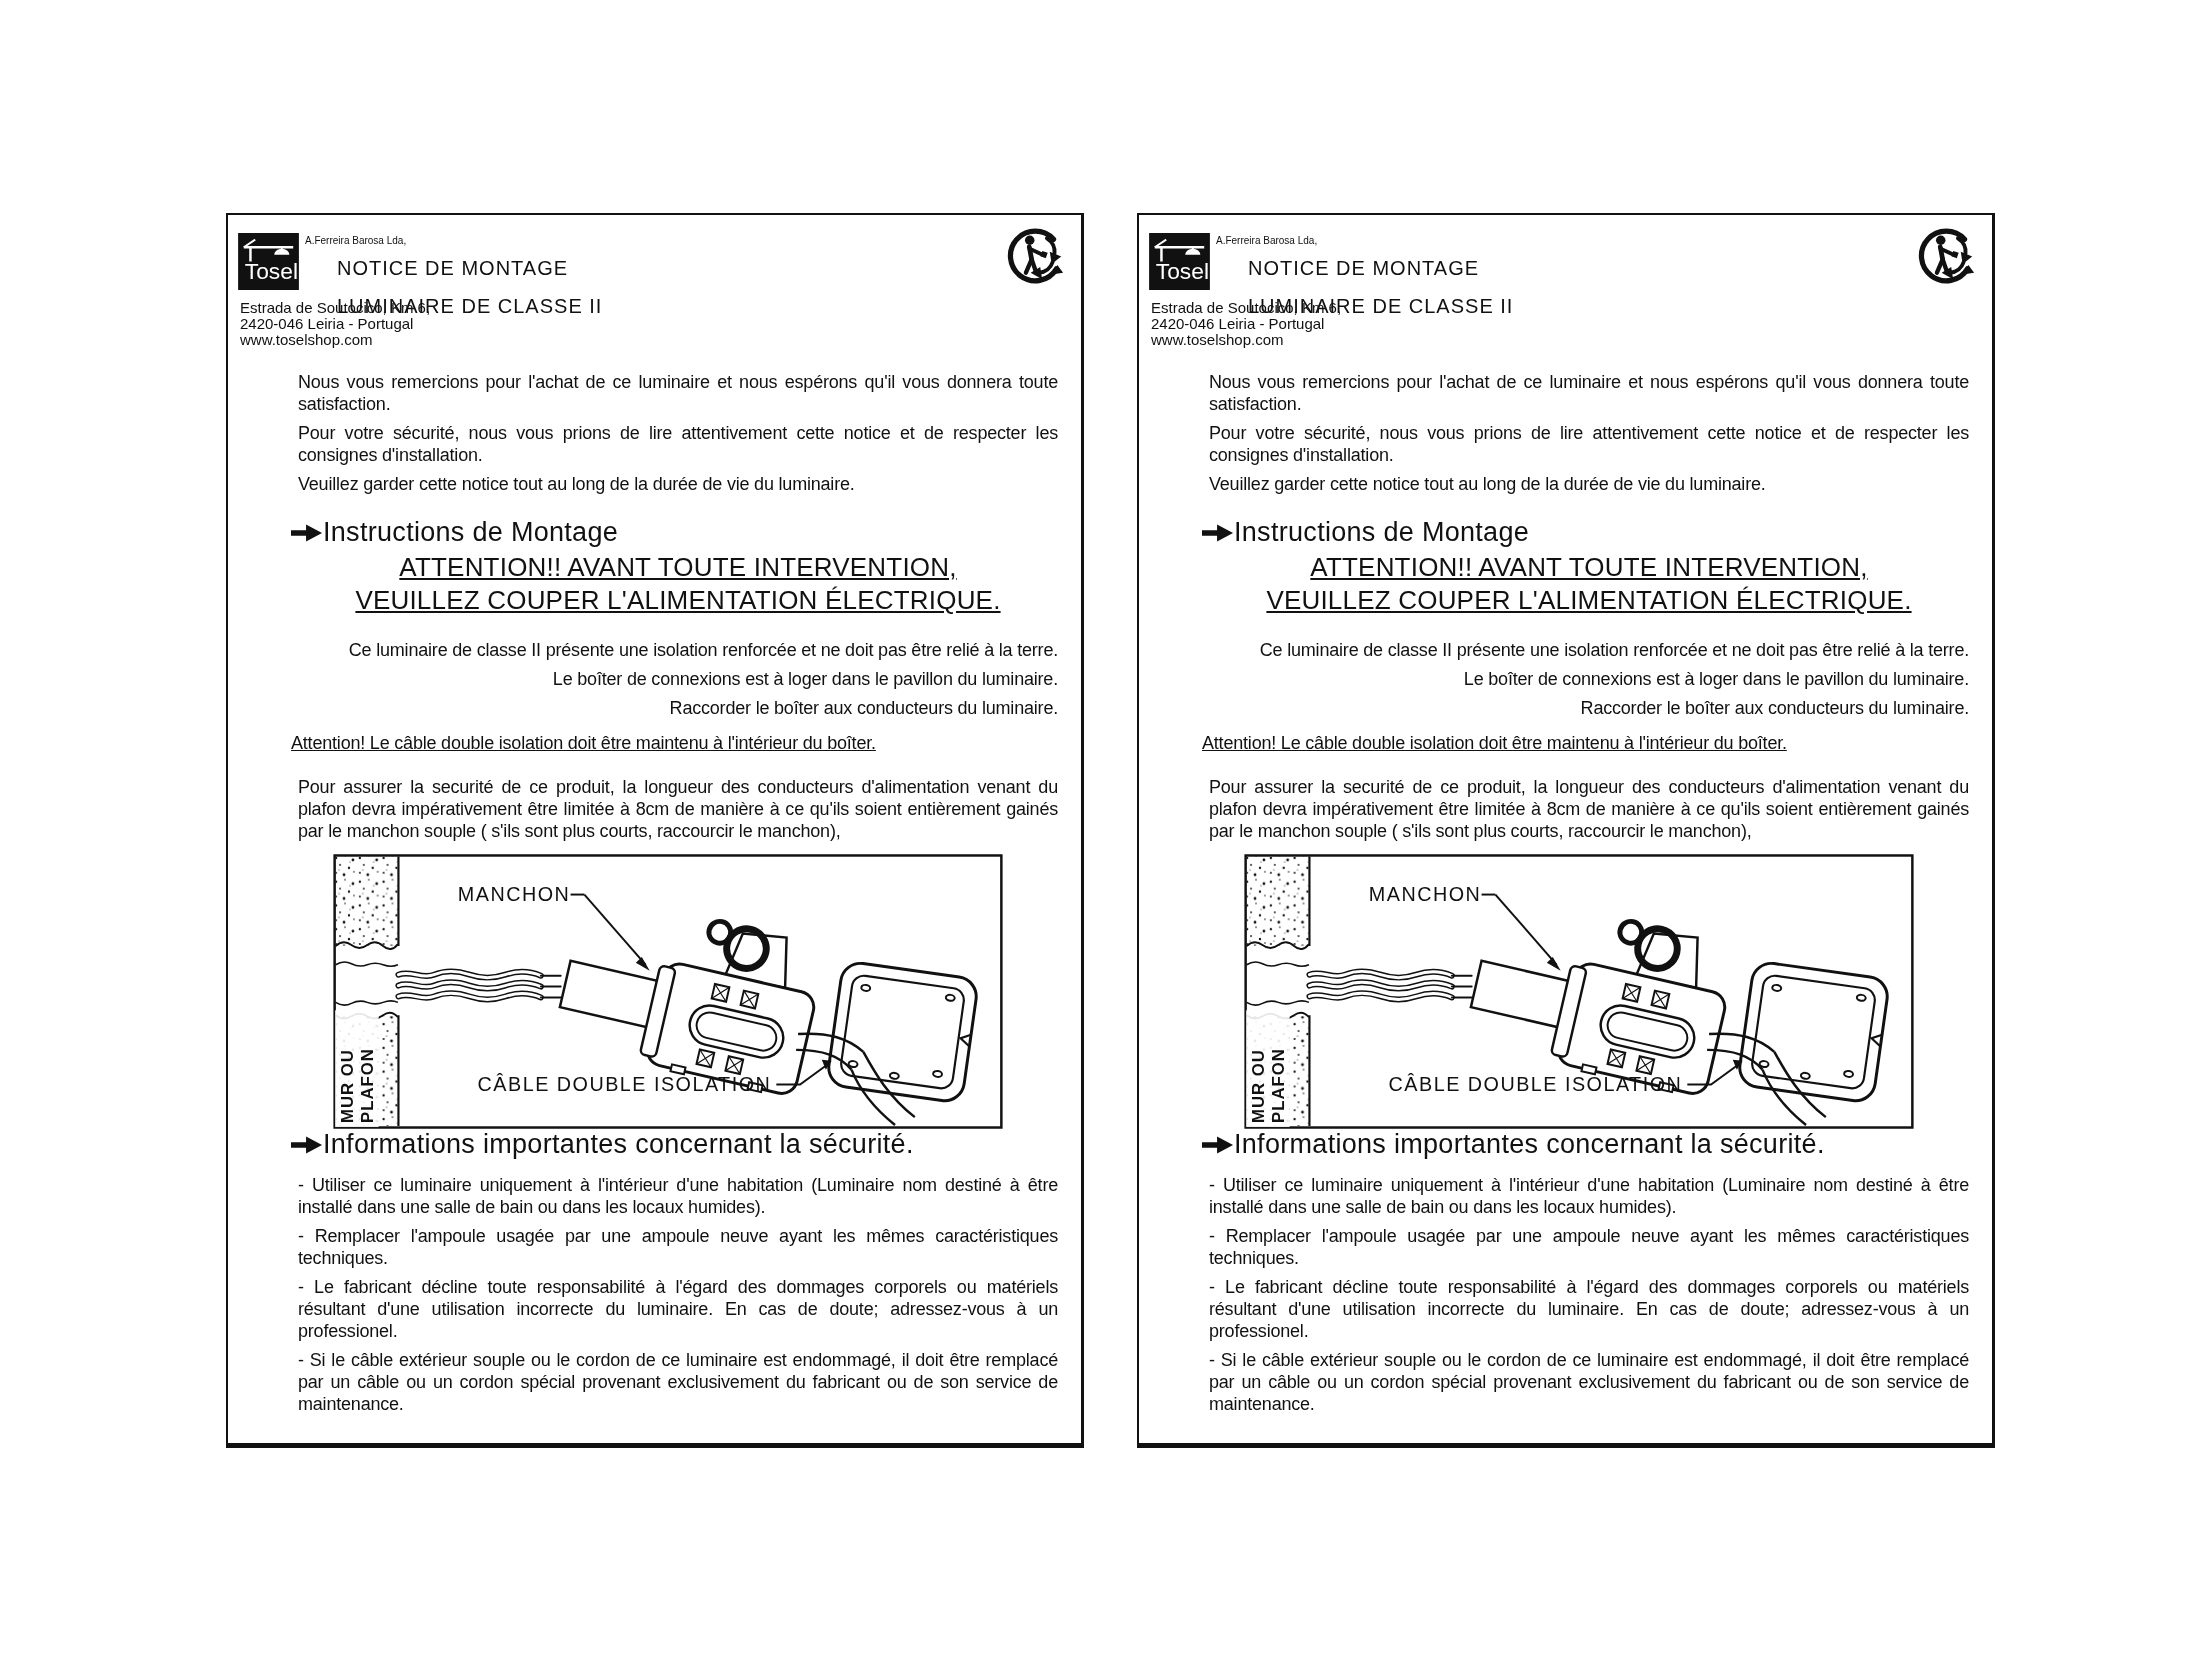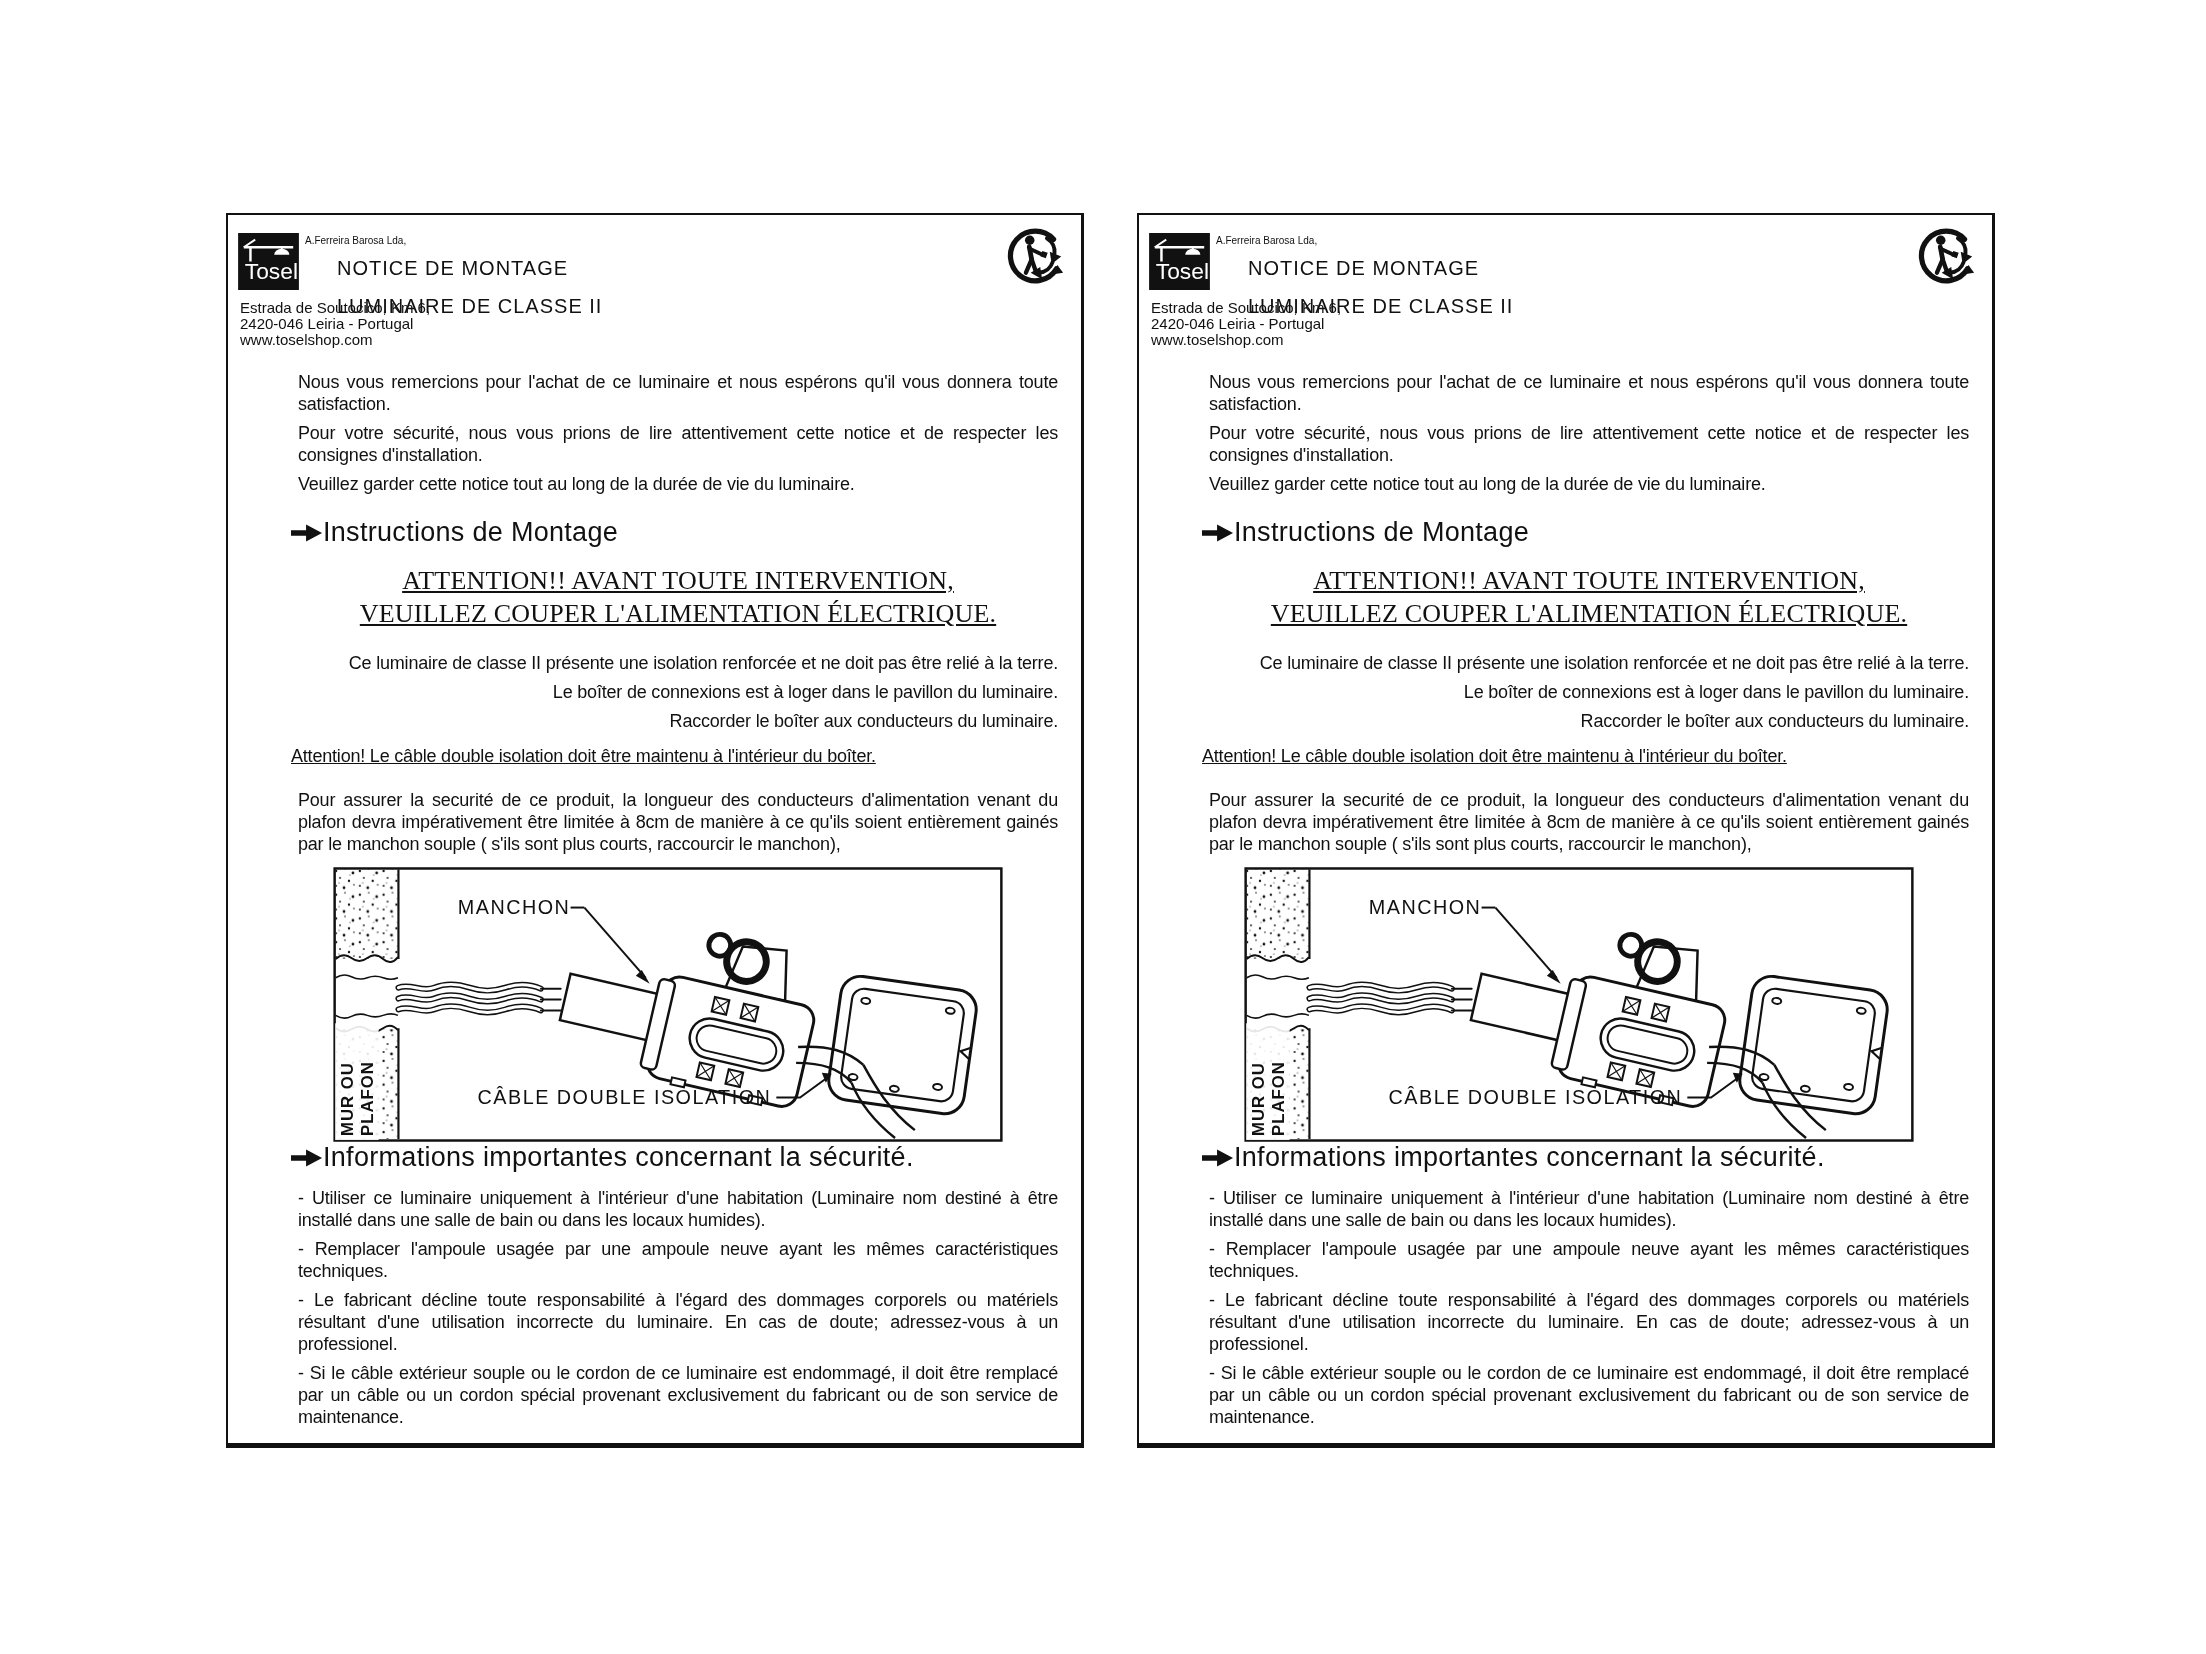--- a/index.html
+++ b/index.html
@@ -19,21 +19,21 @@
          font-size:20px;line-height:38px;letter-spacing:1px;white-space:nowrap;}
   .triman{position:absolute;right:16px;top:10px;}
 
   
   .content{margin:0 16px 0 63px;}
   .txt{font-size:18px;line-height:22px;letter-spacing:-0.2px;}
   .txt p{margin:7px;text-align:justify;}
   .h1,.h2{display:flex;align-items:center;gap:0;font-size:27px;letter-spacing:0.3px;white-space:nowrap;}
   .h1{margin-top:22px;}
   .h2{margin-top:0;}
-  .warn{margin-top:16px;text-align:center;font-size:26px;line-height:33px;letter-spacing:0.2px;font-family:Liberation Serif, serif;}
+  .warn{margin-top:3px;text-align:center;font-size:26px;line-height:33px;letter-spacing:0.2px;}
   .warn div{text-decoration:underline;white-space:nowrap;}
   .classinfo{margin-top:22px;}
   .classinfo p{text-align:right;}
   .cablewarn{margin-top:14px;font-size:18px;letter-spacing:-0.2px;text-decoration:underline;white-space:nowrap;}
   .lengthnote{margin-top:22px;}
   .diagram{display:block;margin:12px 0 0 42px;}
   .bullets{margin-top:14px;}
 
   .diag-label{font-size:20px;letter-spacing:1.5px;fill:#111;}
   .wall-label{font-size:17px;letter-spacing:1px;font-weight:bold;fill:#111;}

